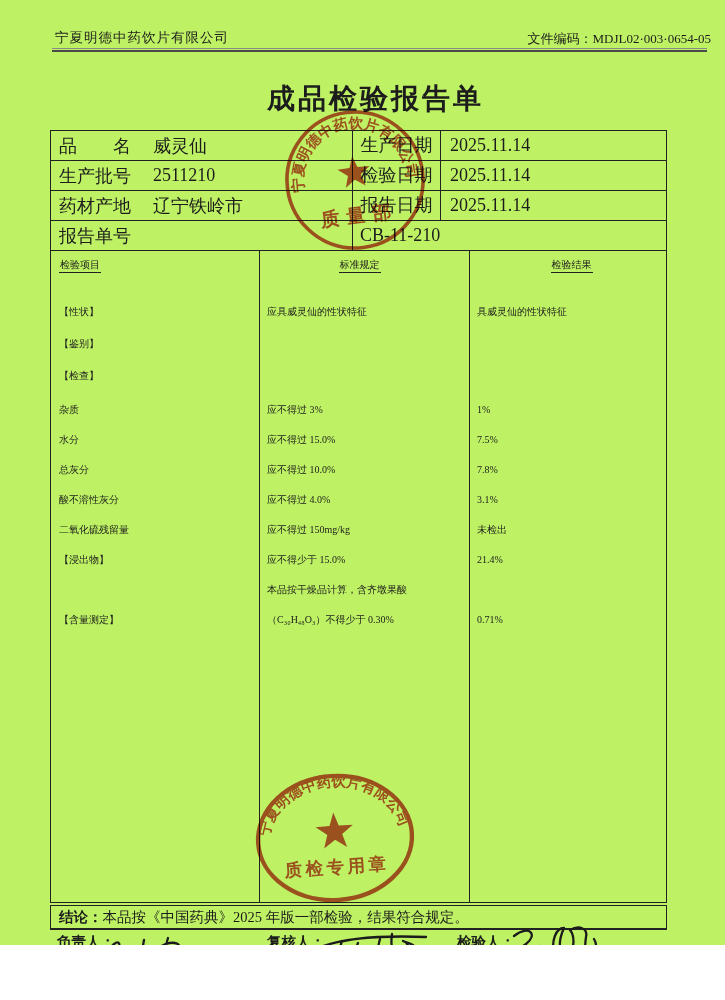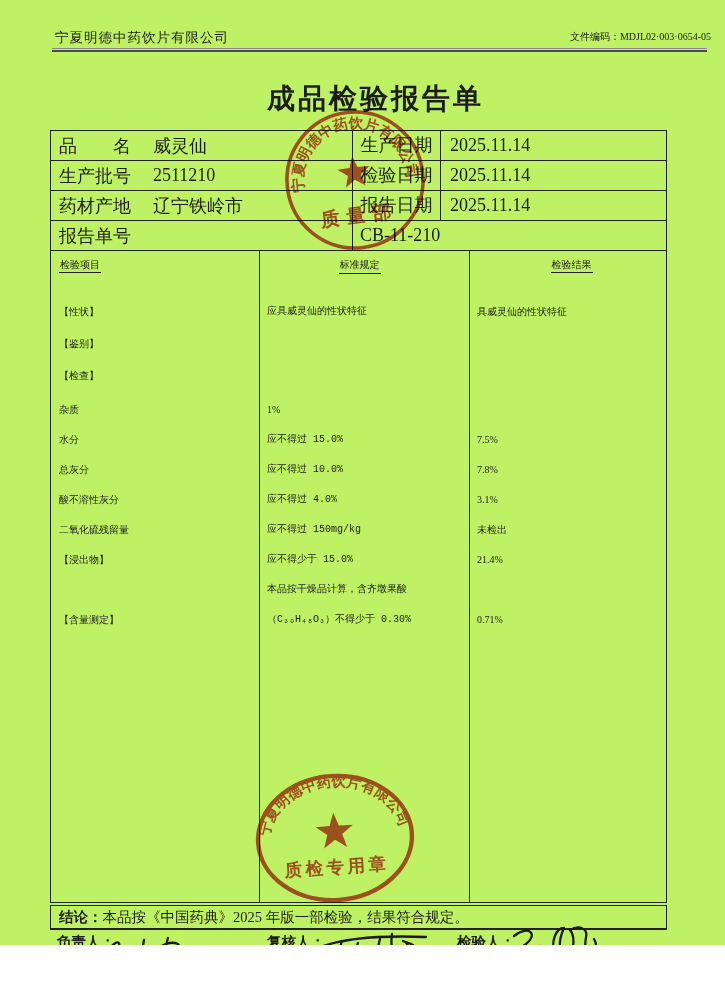--- a/index.html
+++ b/index.html
@@ -2,21 +2,21 @@
 <html><head>
 <meta charset="utf-8">
 <style>
   html,body{margin:0;padding:0;background:#ffffff;}
   .page{
     position:relative;width:725px;height:945px;background:#bef264;overflow:hidden;
     font-family:"Liberation Serif","DejaVu Serif",serif;color:#1c1c1c;
   }
   
   .hdr-company{position:absolute;left:55px;top:29px;font-size:13.5px;letter-spacing:1px;}
-  .hdr-code{position:absolute;right:14px;top:30px;font-size:10px;}
+  .hdr-code{position:absolute;right:14px;top:30px;font-size:13px;}
   .hdr-rule{position:absolute;left:52px;right:18px;top:48px;height:1px;
             border-top:1px solid #8a8a8a;border-bottom:2px solid #4a4a4a;}
   
   .doc-title{position:absolute;left:0;top:80px;width:100%;text-align:center;
     font-family:"Liberation Sans","DejaVu Sans",sans-serif;font-weight:bold;
     font-size:28px;letter-spacing:3px;margin-left:13px;}
   
   .info-table{position:absolute;left:50px;top:130px;width:617px;box-sizing:border-box;
     border:1px solid #222;border-bottom:none;font-size:18px;}
   .irow{display:flex;height:30px;border-bottom:1px solid #222;box-sizing:border-box;}
@@ -28,21 +28,21 @@
        text-align:center;line-height:29px;}
   .ic3{flex:1;padding-left:9px;line-height:29px;}
   .ic3full{flex:1;padding-left:7px;line-height:29px;}
   
   .main-table{position:absolute;left:50px;top:250px;width:617px;height:653px;
     box-sizing:border-box;border:1px solid #222;font-size:10px;}
   .vline{position:absolute;top:0;bottom:0;width:1px;background:#222;}
   .vline.v1{left:208px;} .vline.v2{left:418px;}
   .mrow{display:flex;box-sizing:border-box;}
   .mc1{width:209px;box-sizing:border-box;padding-left:8px;}
-  .mc2{width:210px;box-sizing:border-box;padding-left:7px;padding-right:18px;line-height:30px;font-family:Liberation Mono, monospace;}
+  .mc2{width:210px;box-sizing:border-box;padding-left:7px;padding-right:18px;line-height:30px;}
   .mc3{flex:1;box-sizing:border-box;padding-left:7px;line-height:30px;}
   .mhead{height:46px;padding-top:7px;}
   .mhead .mc2,.mhead .mc3{text-align:center;line-height:normal;}
   .mhead span{border-bottom:1px solid #222;padding:0 1px 2px 1px;}
   .mbody .mrow .mc1{line-height:30px;}
   .r-xz{min-height:32px;} .r-jb{min-height:32px;} .r-tlc{min-height:78px;}
   .r-jc{min-height:34px;} .r-std{min-height:30px;} .r-so2{min-height:28px;}
   .r-jcw{min-height:28px;align-items:center;} .r-hl{min-height:60px;align-items:flex-end;}
   
   .stamp{position:absolute;mix-blend-mode:multiply;opacity:.86;color:#c9392c;pointer-events:none;}
@@ -125,20 +125,21 @@
         <div class="mc2"></div>
         <div class="mc3"></div>
       </div>
       <div class="mrow r-jc">
         <div class="mc1">【检查】</div>
         <div class="mc2"></div>
         <div class="mc3"></div>
       </div>
       <div class="mrow r-std">
         <div class="mc1">杂质</div>
+        <div class="mc2">应不得过 3%</div>
         <div class="mc3">1%</div>
       </div>
       <div class="mrow r-std">
         <div class="mc1">水分</div>
         <div class="mc2">应不得过 15.0%</div>
         <div class="mc3">7.5%</div>
       </div>
       <div class="mrow r-std">
         <div class="mc1">总灰分</div>
         <div class="mc2">应不得过 10.0%</div>

